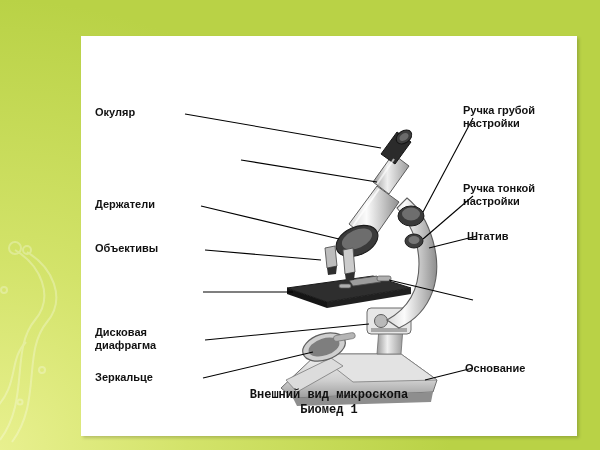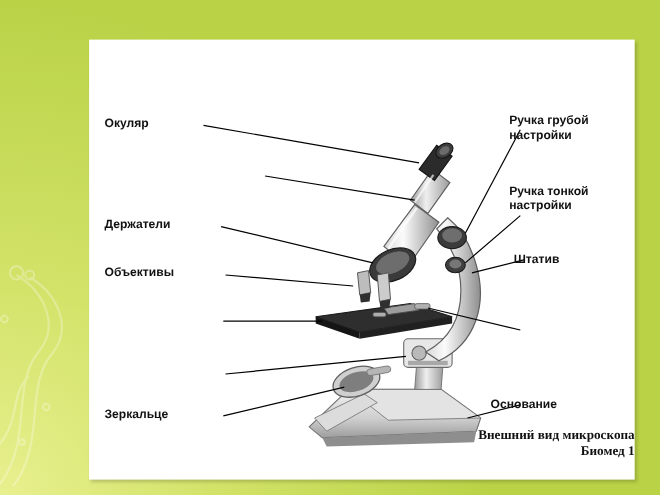--- a/index.html
+++ b/index.html
@@ -81,22 +81,22 @@
     white-space: pre-line;
   }
   .lbl.right { text-align: left; }
   .lbl.left  { text-align: left; }
 
   .caption {
     position: absolute;
     left: 0;
     top: 352px;
     width: 496px;
-    text-align: right;
-    font-family: Liberation Serif, serif;
+    text-align: center;
+    font-family: Liberation Mono, monospace;
     font-weight: bold;
     font-size: 12px;
     color: #111111;
     line-height: 15px;
     white-space: pre-line;
   }
 </style>
 </head>
 <body>
 
@@ -210,25 +210,27 @@
         <line x1="392" y1="160" x2="342" y2="203"></line>
         <line x1="396" y1="200" x2="348" y2="212"></line>
         <line x1="392" y1="264" x2="308" y2="244"></line>
         <line x1="392" y1="332" x2="344" y2="344"></line>
       </g>
     </svg>
 
     <div class="lbl left" style="left:14px; top:70px;">Окуляр</div>
     <div class="lbl left" style="left:14px; top:162px;">Держатели</div>
     <div class="lbl left" style="left:14px; top:206px;">Объективы</div>
+    <div class="lbl left" style="left:14px; top:290px;">Дисковая
+диафрагма</div>
     <div class="lbl left" style="left:14px; top:335px;text-align:right;">Зеркальце</div>
 
     <div class="lbl right" style="left:382px; top:68px;">Ручка грубой
 настройки</div>
-    <div class="lbl right" style="left:382px; top:132px;">Ручка тонкой
+    <div class="lbl right" style="left:382px; top:146px;">Ручка тонкой
 настройки</div>
     <div class="lbl right" style="left:386px; top:194px;">Штатив</div>
-    <div class="lbl right" style="left:365px; top:326px;">Основание</div>
+    <div class="lbl right" style="left:384px; top:326px;">Основание</div>
 
     <div class="caption">Внешний вид микроскопа
 Биомед 1</div>
   </div>
 </div>
 
 </body></html>

